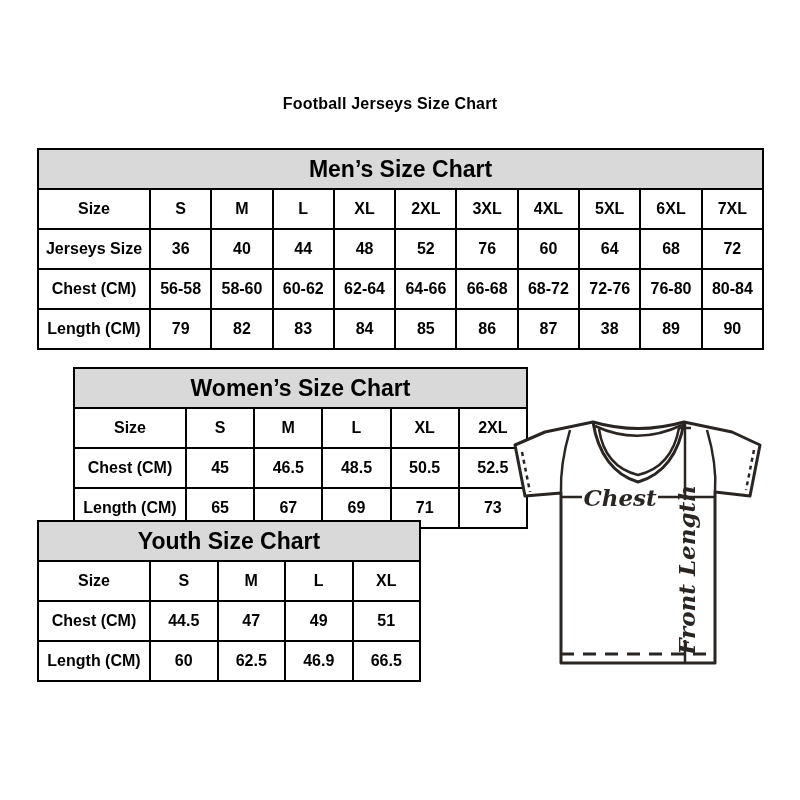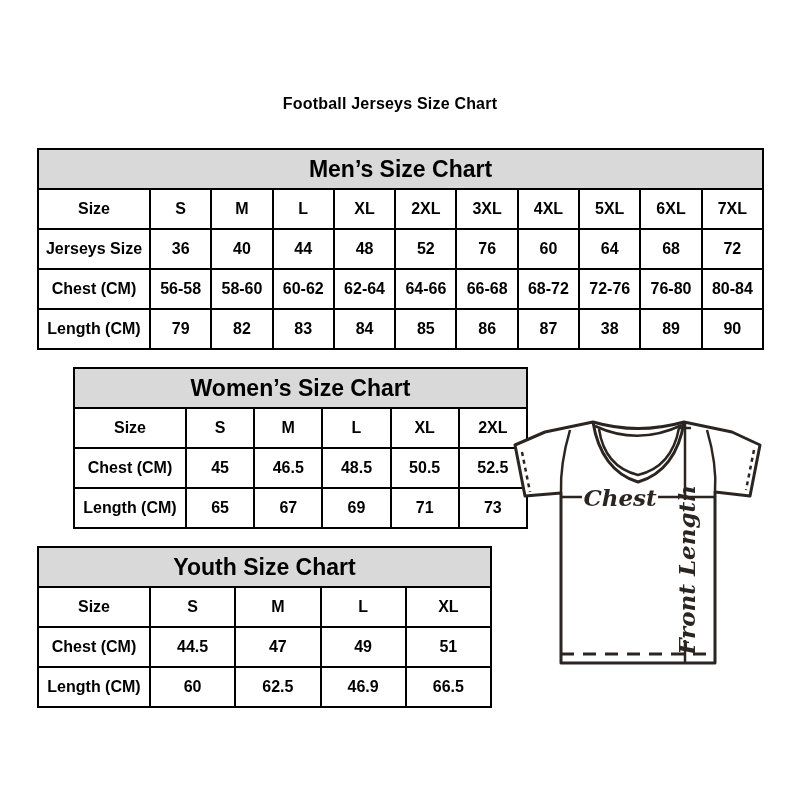--- a/index.html
+++ b/index.html
@@ -19,21 +19,21 @@
   table.size-table td, table.size-table th {
     border:2px solid #000; padding:0; height:38px;
     text-align:center; vertical-align:middle;
     font-weight:bold; font-size:16px; line-height:1;
   }
   table.size-table th.section {
     background:#d9d9d9; font-size:23px;
   }
   #men-table   { left:37px; top:148px; width:727px; }
   #women-table { left:37px; top:367px; width:455px;margin-left:36px; }
-  #youth-table { left:37px; top:546px; width:455px;padding-left:12px; }
+  #youth-table { left:37px; top:520px; width:384px;padding-left:12px; }
   .diagram-wrap { position:absolute; left:498px; top:412px; width:280px; height:262px;text-align:center; }
   .diagram-wrap svg { display:block; }
   .measure-label {
     font-family:"DejaVu Serif", serif; font-style:italic; font-weight:bold;
     font-size:23px; fill:#2b2522;
   }
 </style>
 </head>
 <body>
 

